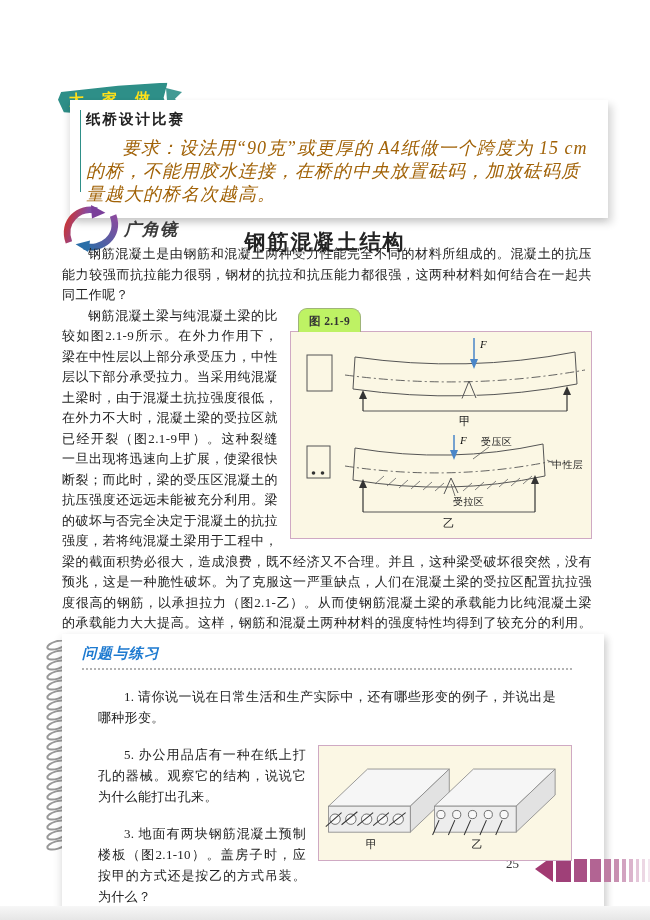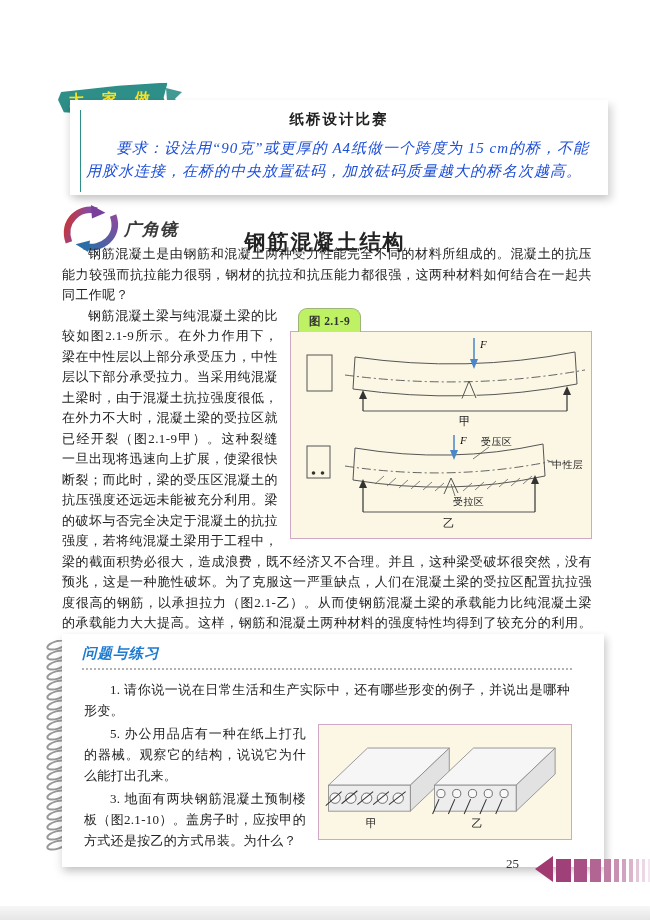--- a/index.html
+++ b/index.html
@@ -10,22 +10,22 @@
   
   .badge { left:58px; top:84px; width:110px; height:30px; background:#2e8f88;
            color:#ffe11a; font-family:"Liberation Sans",sans-serif; font-weight:bold;
            font-size:15px; letter-spacing:7px; text-align:center; line-height:30px;
            clip-path:polygon(3% 22%, 55% 6%, 100% 0, 96% 50%, 100% 92%, 34% 100%, 5% 90%, 0 48%);
            transform:rotate(-1.5deg); }
   .badge-tail { left:166px; top:88px; width:16px; height:20px; background:#2e8f88;
            clip-path:polygon(0 0, 100% 20%, 55% 55%, 100% 80%, 10% 100%); opacity:.9; }
   .bridge-box { left:70px; top:100px; width:506px; background:#fff; padding:8px 16px 12px 16px;
            box-shadow:4px 5px 8px rgba(0,0,0,.16), -3px 3px 6px rgba(0,0,0,.08); }
-  .bridge-title { text-align:center; font-weight:bold; font-size:14.5px; letter-spacing:2px; margin:2px 0 8px 0; }
-  .bridge-body { font-size:15px; line-height:23px; letter-spacing:1px; text-indent:2em; font-style:italic; color:#1d4ed8; }
+  .bridge-title { text-align:left; font-weight:bold; font-size:14.5px; letter-spacing:2px; margin:2px 0 8px 0; }
+  .bridge-body { font-size:18px; line-height:23px; letter-spacing:1px; text-indent:2em; font-style:italic; color:#a16207; }
   .teal-line { left:80px; top:110px; width:1px; height:82px; background:#2e8f88; }
 
   
   .wa-logo { left:62px; top:204px; }
   .wa-label { left:124px; top:218px; font-size:17px; font-weight:bold; font-style:italic;
               color:#3a3a3a; font-family:"Liberation Sans",sans-serif; letter-spacing:1px; }
   .article-title { left:0; top:228px; width:650px; text-align:center; font-weight:bold;
                    font-size:21px; letter-spacing:2px; }
 
   
@@ -42,21 +42,21 @@
   svg text { font-family:"Liberation Serif","DejaVu Serif",serif; }
 
   
   .ex-card { left:62px; top:634px; width:490px; min-height:192px; background:#fff;
              padding:10px 32px 14px 20px;
              box-shadow:0 5px 9px rgba(0,0,0,.16), 4px 3px 7px rgba(0,0,0,.09); }
   .ex-title { color:#1d7ad0; font-weight:bold; font-style:italic; font-size:14.5px;
               font-family:"Liberation Sans",sans-serif; letter-spacing:1px; }
   .dotline { border-bottom:2px dotted #b3b3b3; margin:5px 0 9px 0; }
   .ex-body { font-size:13px; line-height:21px; letter-spacing:.3px; text-align:justify; }
-  .ex-body p { margin:2px; text-indent:2em; }
+  .ex-body p { margin:16px; text-indent:2em; }
   .coil { left:44px; top:640px; }
 
   
   .footer { top:856px; right:0; display:flex; height:28px; }
   .page-num { font-size:13px; color:#333; margin-right:16px; }
   .arrow-head { width:0; height:0; border-top:13px solid transparent; border-bottom:13px solid transparent;
                 border-right:18px solid #a23a72; margin-right:3px; }
   .bars { display:flex; align-items:center; gap:3px; }
   .bars div { height:23px; }
   .scan-edge { left:0; bottom:0; width:650px; height:14px; background:linear-gradient(#f7f7f7,#e6e6e6); }

